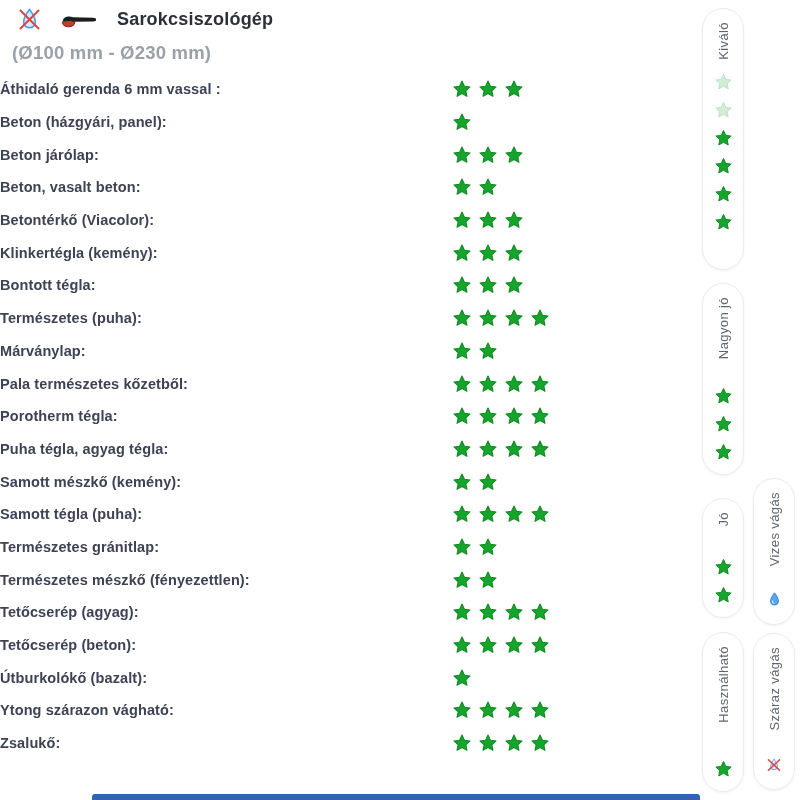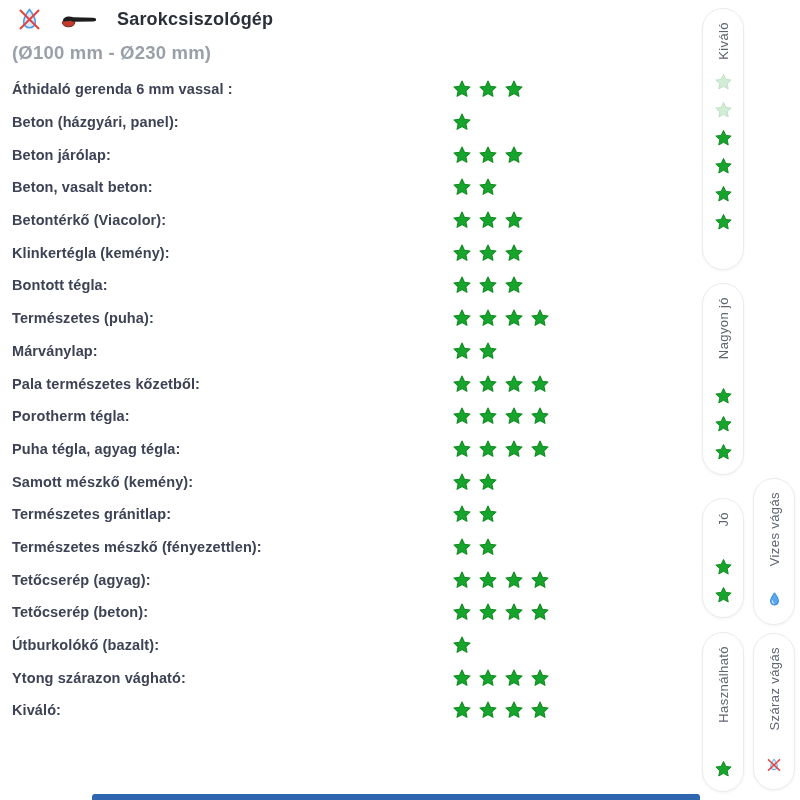--- a/index.html
+++ b/index.html
@@ -8,21 +8,21 @@
     position:relative; width:800px; height:800px; background:#fff; overflow:hidden;
     font-family:"Liberation Sans", sans-serif;
   }
   
   .header { position:absolute; top:6px; left:12px; }
   .header-line { display:flex; align-items:center; gap:18px; padding-left:4px; }
   .title { font-size:18px; font-weight:700; color:#2b2f38; letter-spacing:0.2px; margin-left:2px; }
   .subtitle { font-size:18.5px; font-weight:700; color:#9aa0a8; margin-top:9px; letter-spacing:0.2px; }
   
   .materials { position:absolute; top:73px; left:0; width:695px; }
-  .material-row { position:relative; height:32.7px; display:flex; align-items:center; padding-left:12px; }
+  .material-row { position:relative; height:32.7px; display:flex; align-items:center; padding-left:0; }
   .material-name { font-size:14.5px; font-weight:600; color:#3d4254; letter-spacing:0.1px; }
   .row-stars { position:absolute; left:452px; top:50%; transform:translateY(-50%); display:flex; gap:6px; align-items:center; }
   .row-stars svg { display:block; }
   
   .pill {
     position:absolute; width:42px; background:#fff;
     border:1px solid #ececec; border-radius:21px;
     box-shadow:0 1px 3px rgba(0,0,0,0.05);
     display:flex; flex-direction:column; align-items:center;
   }
@@ -247,20 +247,37 @@
         <span class="row-stars">
           <svg viewBox="0 0 24 24" width="20" height="19">
             <path d="M12 1.9l3.1 6.6 7.1.9-5.3 4.9 1.4 7-6.3-3.6-6.3 3.6 1.4-7L1.8 9.4l7.1-.9z" fill="#17a42c" stroke="#0f8c20" stroke-width="1.3" stroke-linejoin="round"></path>
           </svg>
           <svg viewBox="0 0 24 24" width="20" height="19">
             <path d="M12 1.9l3.1 6.6 7.1.9-5.3 4.9 1.4 7-6.3-3.6-6.3 3.6 1.4-7L1.8 9.4l7.1-.9z" fill="#17a42c" stroke="#0f8c20" stroke-width="1.3" stroke-linejoin="round"></path>
           </svg>
         </span>
       </div>
       <div class="material-row">
+        <span class="material-name">Samott tégla (puha):</span>
+        <span class="row-stars">
+          <svg viewBox="0 0 24 24" width="20" height="19">
+            <path d="M12 1.9l3.1 6.6 7.1.9-5.3 4.9 1.4 7-6.3-3.6-6.3 3.6 1.4-7L1.8 9.4l7.1-.9z" fill="#17a42c" stroke="#0f8c20" stroke-width="1.3" stroke-linejoin="round"></path>
+          </svg>
+          <svg viewBox="0 0 24 24" width="20" height="19">
+            <path d="M12 1.9l3.1 6.6 7.1.9-5.3 4.9 1.4 7-6.3-3.6-6.3 3.6 1.4-7L1.8 9.4l7.1-.9z" fill="#17a42c" stroke="#0f8c20" stroke-width="1.3" stroke-linejoin="round"></path>
+          </svg>
+          <svg viewBox="0 0 24 24" width="20" height="19">
+            <path d="M12 1.9l3.1 6.6 7.1.9-5.3 4.9 1.4 7-6.3-3.6-6.3 3.6 1.4-7L1.8 9.4l7.1-.9z" fill="#17a42c" stroke="#0f8c20" stroke-width="1.3" stroke-linejoin="round"></path>
+          </svg>
+          <svg viewBox="0 0 24 24" width="20" height="19">
+            <path d="M12 1.9l3.1 6.6 7.1.9-5.3 4.9 1.4 7-6.3-3.6-6.3 3.6 1.4-7L1.8 9.4l7.1-.9z" fill="#17a42c" stroke="#0f8c20" stroke-width="1.3" stroke-linejoin="round"></path>
+          </svg>
+        </span>
+      </div>
+      <div class="material-row">
         <span class="material-name">Természetes gránitlap:</span>
         <span class="row-stars">
           <svg viewBox="0 0 24 24" width="20" height="19">
             <path d="M12 1.9l3.1 6.6 7.1.9-5.3 4.9 1.4 7-6.3-3.6-6.3 3.6 1.4-7L1.8 9.4l7.1-.9z" fill="#17a42c" stroke="#0f8c20" stroke-width="1.3" stroke-linejoin="round"></path>
           </svg>
           <svg viewBox="0 0 24 24" width="20" height="19">
             <path d="M12 1.9l3.1 6.6 7.1.9-5.3 4.9 1.4 7-6.3-3.6-6.3 3.6 1.4-7L1.8 9.4l7.1-.9z" fill="#17a42c" stroke="#0f8c20" stroke-width="1.3" stroke-linejoin="round"></path>
           </svg>
         </span>
       </div>
@@ -328,21 +345,21 @@
           </svg>
           <svg viewBox="0 0 24 24" width="20" height="19">
             <path d="M12 1.9l3.1 6.6 7.1.9-5.3 4.9 1.4 7-6.3-3.6-6.3 3.6 1.4-7L1.8 9.4l7.1-.9z" fill="#17a42c" stroke="#0f8c20" stroke-width="1.3" stroke-linejoin="round"></path>
           </svg>
           <svg viewBox="0 0 24 24" width="20" height="19">
             <path d="M12 1.9l3.1 6.6 7.1.9-5.3 4.9 1.4 7-6.3-3.6-6.3 3.6 1.4-7L1.8 9.4l7.1-.9z" fill="#17a42c" stroke="#0f8c20" stroke-width="1.3" stroke-linejoin="round"></path>
           </svg>
         </span>
       </div>
       <div class="material-row">
-        <span class="material-name">Kiváló:</span>
+        <span class="material-name">Zsalukő:</span>
         <span class="row-stars">
           <svg viewBox="0 0 24 24" width="20" height="19">
             <path d="M12 1.9l3.1 6.6 7.1.9-5.3 4.9 1.4 7-6.3-3.6-6.3 3.6 1.4-7L1.8 9.4l7.1-.9z" fill="#17a42c" stroke="#0f8c20" stroke-width="1.3" stroke-linejoin="round"></path>
           </svg>
           <svg viewBox="0 0 24 24" width="20" height="19">
             <path d="M12 1.9l3.1 6.6 7.1.9-5.3 4.9 1.4 7-6.3-3.6-6.3 3.6 1.4-7L1.8 9.4l7.1-.9z" fill="#17a42c" stroke="#0f8c20" stroke-width="1.3" stroke-linejoin="round"></path>
           </svg>
           <svg viewBox="0 0 24 24" width="20" height="19">
             <path d="M12 1.9l3.1 6.6 7.1.9-5.3 4.9 1.4 7-6.3-3.6-6.3 3.6 1.4-7L1.8 9.4l7.1-.9z" fill="#17a42c" stroke="#0f8c20" stroke-width="1.3" stroke-linejoin="round"></path>
           </svg>

